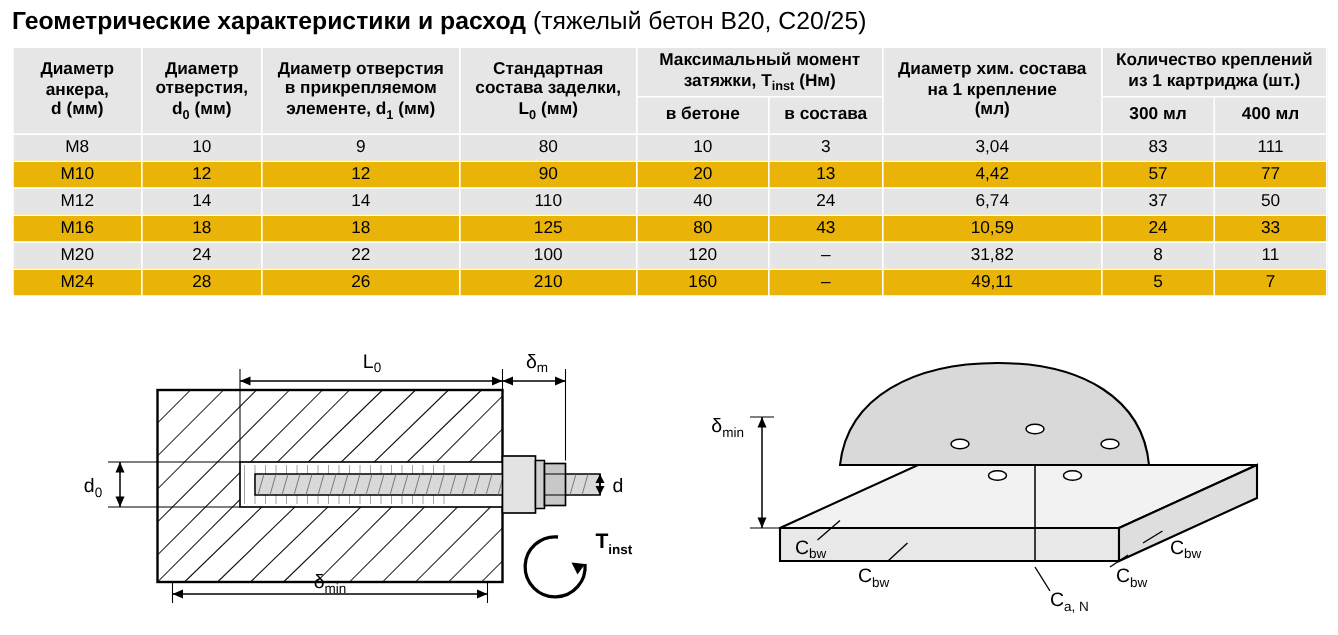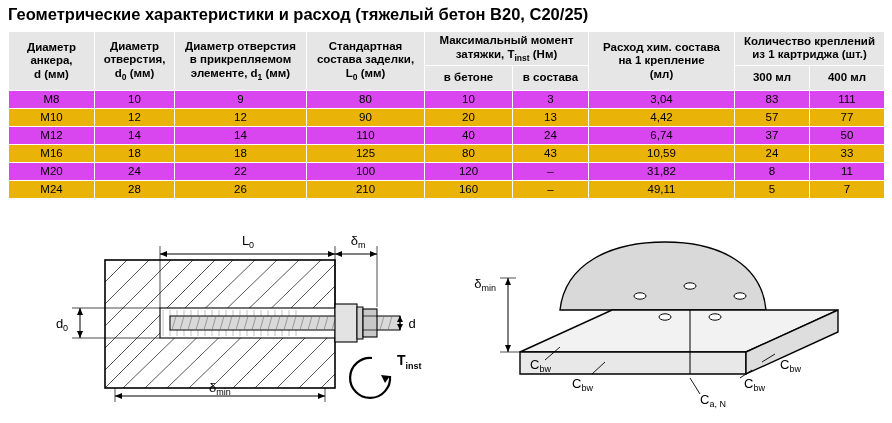--- a/index.html
+++ b/index.html
@@ -25,21 +25,21 @@
     left: 8px;
     top: 5px;
     font-size: 16.5px;
     white-space: nowrap;
   }
   .title .strong {
     font-weight: bold;
     margin-top: 28px;
   }
   .title .normal {
-    font-weight: bold;
+    font-weight: normal;
   }
   
   .table-wrap {
     position: absolute;
     left: 8px;
     top: 31px;
     width: 876px;
   }
   table.spec {
     border-collapse: collapse;
@@ -59,21 +59,21 @@
     font-size: 11.5px;
     line-height: 1.18;
     height: 46px;
     padding: 2px 3px;
   }
   table.spec tbody td {
     height: 17px;
     font-weight: normal;
     font-size: 11.5px;
   }
-  tbody tr.odd td { background: #d946ef; }
+  tbody tr.odd td { background: #e5e5e5; }
   tbody tr.even td { background: #eab308; }
   .sub {
     font-size: 8.5px;
     vertical-align: sub;
   }
   
   .drawings {
     position: absolute;
     left: 0;
     top: 212px;
@@ -129,21 +129,21 @@
           <th rowspan="2">
             <span>Стандартная</span><br>
             <span>состава заделки,</span><br>
             <span>L<span class="sub">0</span> (мм)</span>
           </th>
           <th colspan="2" style="height:24px">
             <span>Максимальный момент</span><br>
             <span><span>затяжки, T</span><span class="sub">inst</span><span> (Нм)</span></span>
           </th>
           <th rowspan="2">
-            <span>Расход хим. состава</span><br>
+            <span>Диаметр хим. состава</span><br>
             <span>на 1 крепление</span><br>
             <span>(мл)</span>
           </th>
           <th colspan="2" style="height:24px">
             <span>Количество креплений</span><br>
             <span>из 1 картриджа (шт.)</span>
           </th>
         </tr>
         <tr>
           <th style="height:20px">в бетоне</th>

